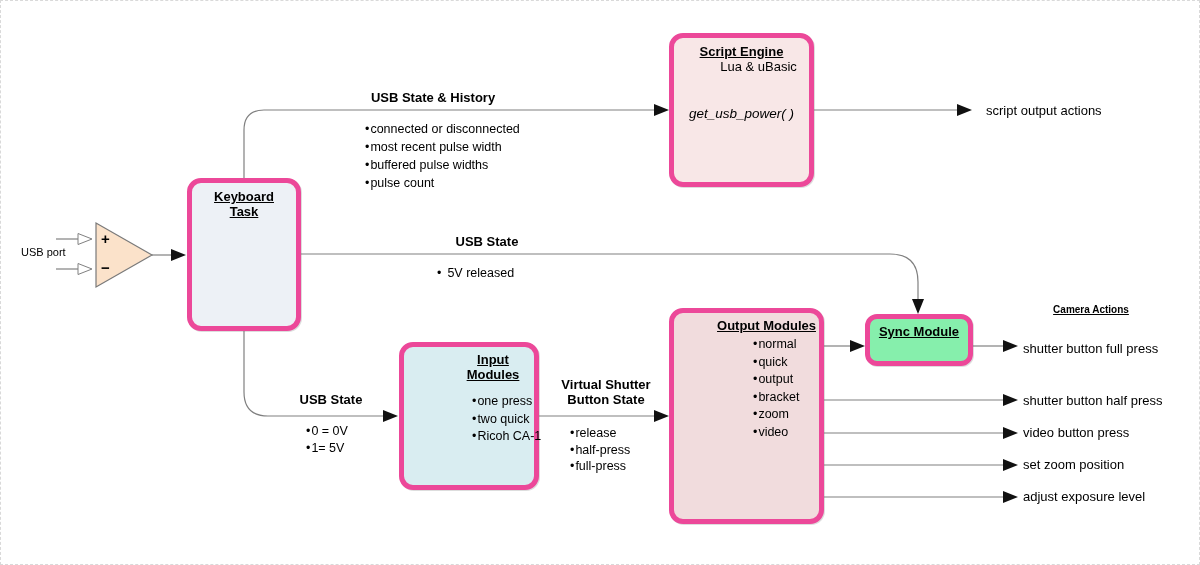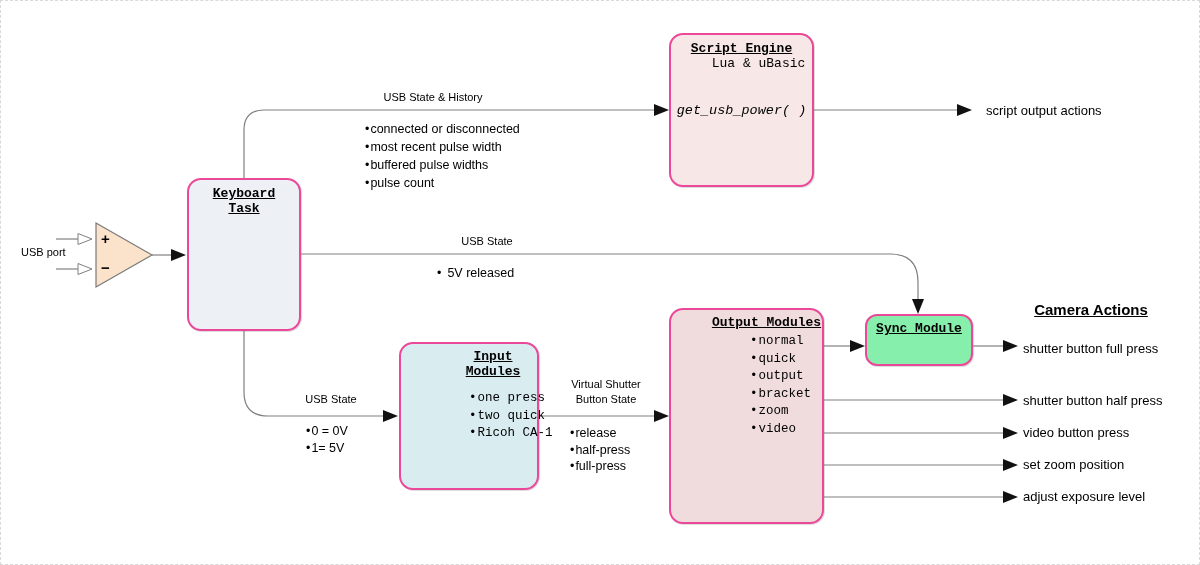--- a/index.html
+++ b/index.html
@@ -9,47 +9,46 @@
     background:#ffffff;
     font-family:"Liberation Sans","DejaVu Sans",sans-serif;
     color:#000;
     overflow:hidden;
     box-sizing:border-box;
     border:1px dashed #d9d9d9;
   }
   #wires{position:absolute;left:0;top:0;z-index:0;}
   .box{
     position:absolute;
-    border:2px solid #ec4899;
+    border:5px solid #ec4899;
     border-radius:14px;
     box-sizing:border-box;
     z-index:2;
     box-shadow:1px 1px 0 rgba(120,120,120,.25);
-    font-family:Liberation Mono, monospace;
   }
   .box-title{
     font-weight:bold;
     font-size:13px;
     text-decoration:underline;
     text-align:center;
     margin-top:6px;
     line-height:15px;
   }
   .box-sub{font-size:13px;text-align:center;line-height:15px;margin-left:34px;}
   .lbl{position:absolute;z-index:3;}
-  .bold13{font-weight:normal;font-size:11px;line-height:15px;text-align:center;}
+  .bold13{font-weight:bold;font-size:13px;line-height:15px;text-align:center;}
   .blist{position:absolute;z-index:3;font-size:12.5px;}
   .blt{white-space:nowrap;}
   .blt::before{content:"\2022";margin-right:1px;}
   .blt-sp::before{content:"\2022";margin-right:6px;}
   .tight{line-height:18px;}
   .func{font-style:italic;font-size:13.5px;text-align:center;}
   .ca-item{position:absolute;z-index:3;font-size:13px;line-height:14px;white-space:nowrap;}
   .heading{
-    font-weight:bold;font-size:15px;text-decoration:underline;text-align:center;line-height:17px;
+    font-weight:bold;font-size:10px;text-decoration:underline;text-align:center;line-height:17px;
   }
   .sign{position:absolute;z-index:3;font-weight:bold;font-size:15px;line-height:14px;}
   .small-lbl{font-size:11px;line-height:12px;}
 </style>
 </head>
 <body>
 
 <div id="canvas">
 
   <svg id="wires" width="1200" height="565" viewBox="0 0 1200 565">

